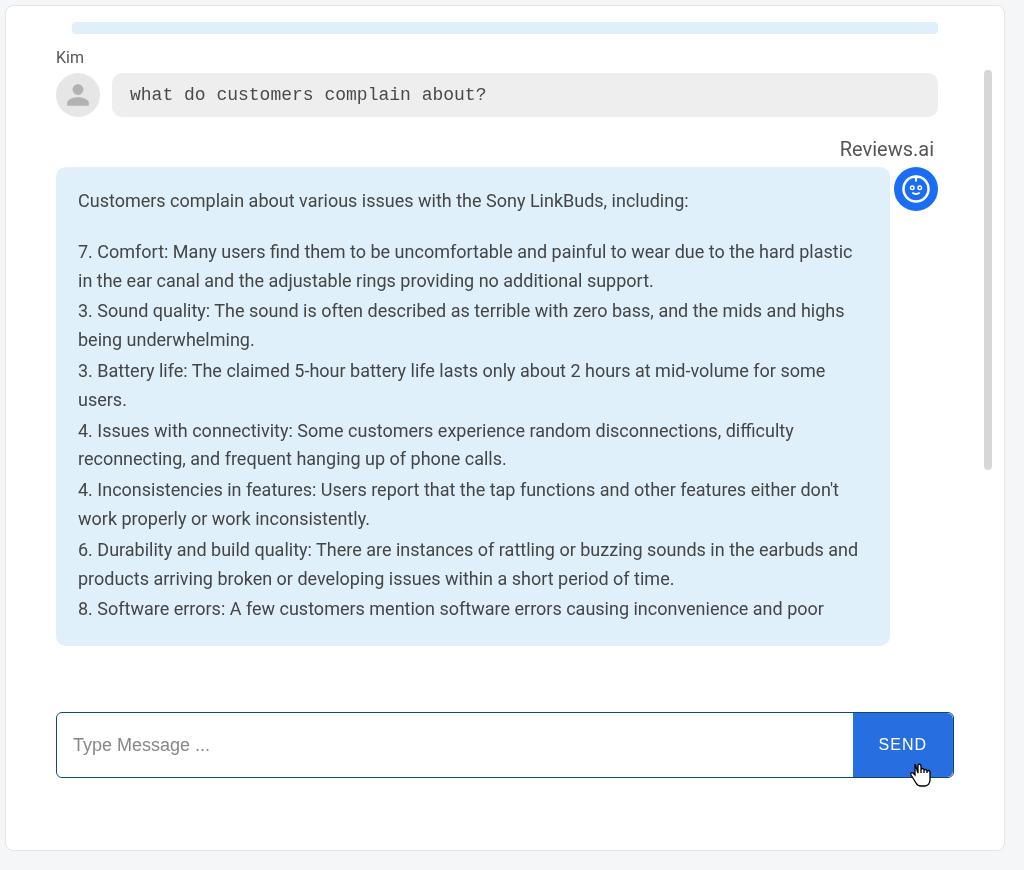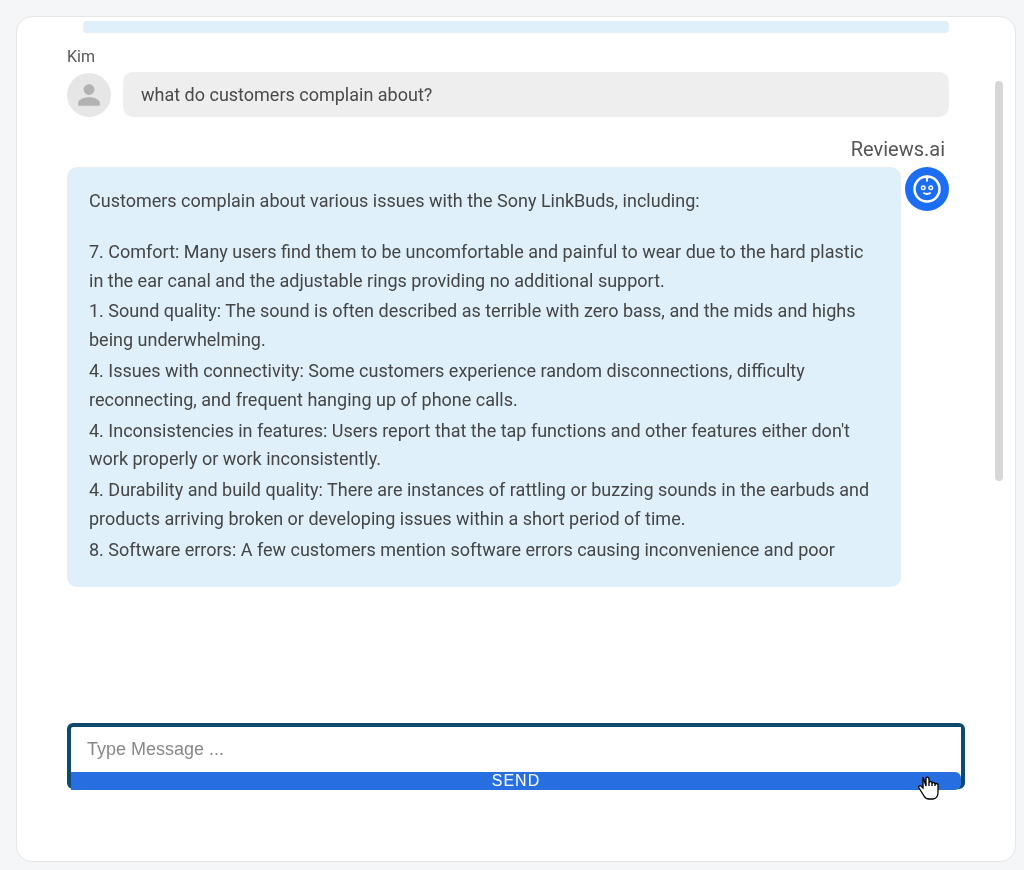--- a/index.html
+++ b/index.html
@@ -6,26 +6,26 @@
     body {
       font-family: -apple-system, BlinkMacSystemFont, 'Segoe UI', Roboto, Arial, sans-serif;
       background: #f5f6f7;
       width: 1024px;
       height: 870px;
       overflow: hidden;
     }
     .chat-container {
       background: #ffffff;
       border: 1px solid #e5e5e5;
-      border-radius: 16px;
-      margin: 16px;
+      border-radius: 8px;
+      margin: 5px;
       width: calc(100% - 24px);
       height: calc(100% - 24px);
       position: relative;
-      padding: 4px 50px 20px 50px;
+      padding: 16px 50px 20px 50px;
     }
     .messages-area {
       height: calc(100% - 100px);
       overflow-y: auto;
       padding-right: 16px;
       position: relative;
     }
     .top-divider {
       height: 12px;
       background: #dff0fa;
@@ -55,20 +55,21 @@
       flex-shrink: 0;
     }
     .user-avatar svg { fill: #b2b2b2; }
     .user-bubble {
       flex: 1;
       background: #eeeeee;
       border-radius: 10px;
       padding: 12px 18px;
       color: #4a4a4a;
       font-size: 18px;
+      font-family: Liberation Mono, monospace;
     }
     .bot-name {
       text-align: right;
       color: #555;
       font-size: 20px;
       margin-bottom: 6px;
       padding-right: 4px;
     }
     .bot-row {
       display: flex;
@@ -106,25 +107,24 @@
       background: #d7d7d7;
       border-radius: 4px;
     }
     .input-area {
       position: absolute;
       bottom: 72px;
       left: 50px;
       right: 50px;
       display: flex;
       gap: 0;
-      border: 4px solid #0c4a6e;
+      border: 1px solid #0c4a6e;
       border-radius: 6px;
       overflow: visible;
       height: 66px;
-      flex-direction: column;
     }
     .message-input {
       flex: 1;
       border: none;
       padding: 12px 16px;
       font-size: 18px;
       color: #555;
       outline: none;
       border-radius: 6px 0 0 6px;
     }
@@ -163,24 +163,25 @@
           </svg>
       </div>
       <div class="user-bubble">what do customers complain about?</div>
     </div>
 
     <div class="bot-name">Reviews.ai</div>
     <div class="bot-row">
       <div class="bot-bubble">
         <div class="intro">Customers complain about various issues with the Sony LinkBuds, including:</div>
         <div class="point">7. Comfort: Many users find them to be uncomfortable and painful to wear due to the hard plastic in the ear canal and the adjustable rings providing no additional support.</div>
-        <div class="point">1. Sound quality: The sound is often described as terrible with zero bass, and the mids and highs being underwhelming.</div>
+        <div class="point">3. Sound quality: The sound is often described as terrible with zero bass, and the mids and highs being underwhelming.</div>
+        <div class="point">3. Battery life: The claimed 5-hour battery life lasts only about 2 hours at mid-volume for some users.</div>
         <div class="point">4. Issues with connectivity: Some customers experience random disconnections, difficulty reconnecting, and frequent hanging up of phone calls.</div>
         <div class="point">4. Inconsistencies in features: Users report that the tap functions and other features either don't work properly or work inconsistently.</div>
-        <div class="point">4. Durability and build quality: There are instances of rattling or buzzing sounds in the earbuds and products arriving broken or developing issues within a short period of time.</div>
+        <div class="point">6. Durability and build quality: There are instances of rattling or buzzing sounds in the earbuds and products arriving broken or developing issues within a short period of time.</div>
         <div class="point">8. Software errors: A few customers mention software errors causing inconvenience and poor</div>
       </div>
       <div class="bot-avatar">
         <svg width="30" height="30" viewBox="0 0 24 24">
           <circle cx="12" cy="12" r="11" fill="#ffffff"></circle>
           <circle cx="12" cy="12" r="9" fill="#1b6ef3"></circle>
           <circle cx="9" cy="11" r="2" fill="#ffffff"></circle>
           <circle cx="15" cy="11" r="2" fill="#ffffff"></circle>
           <circle cx="9" cy="11" r="0.9" fill="#1b6ef3"></circle>
           <circle cx="15" cy="11" r="0.9" fill="#1b6ef3"></circle>

